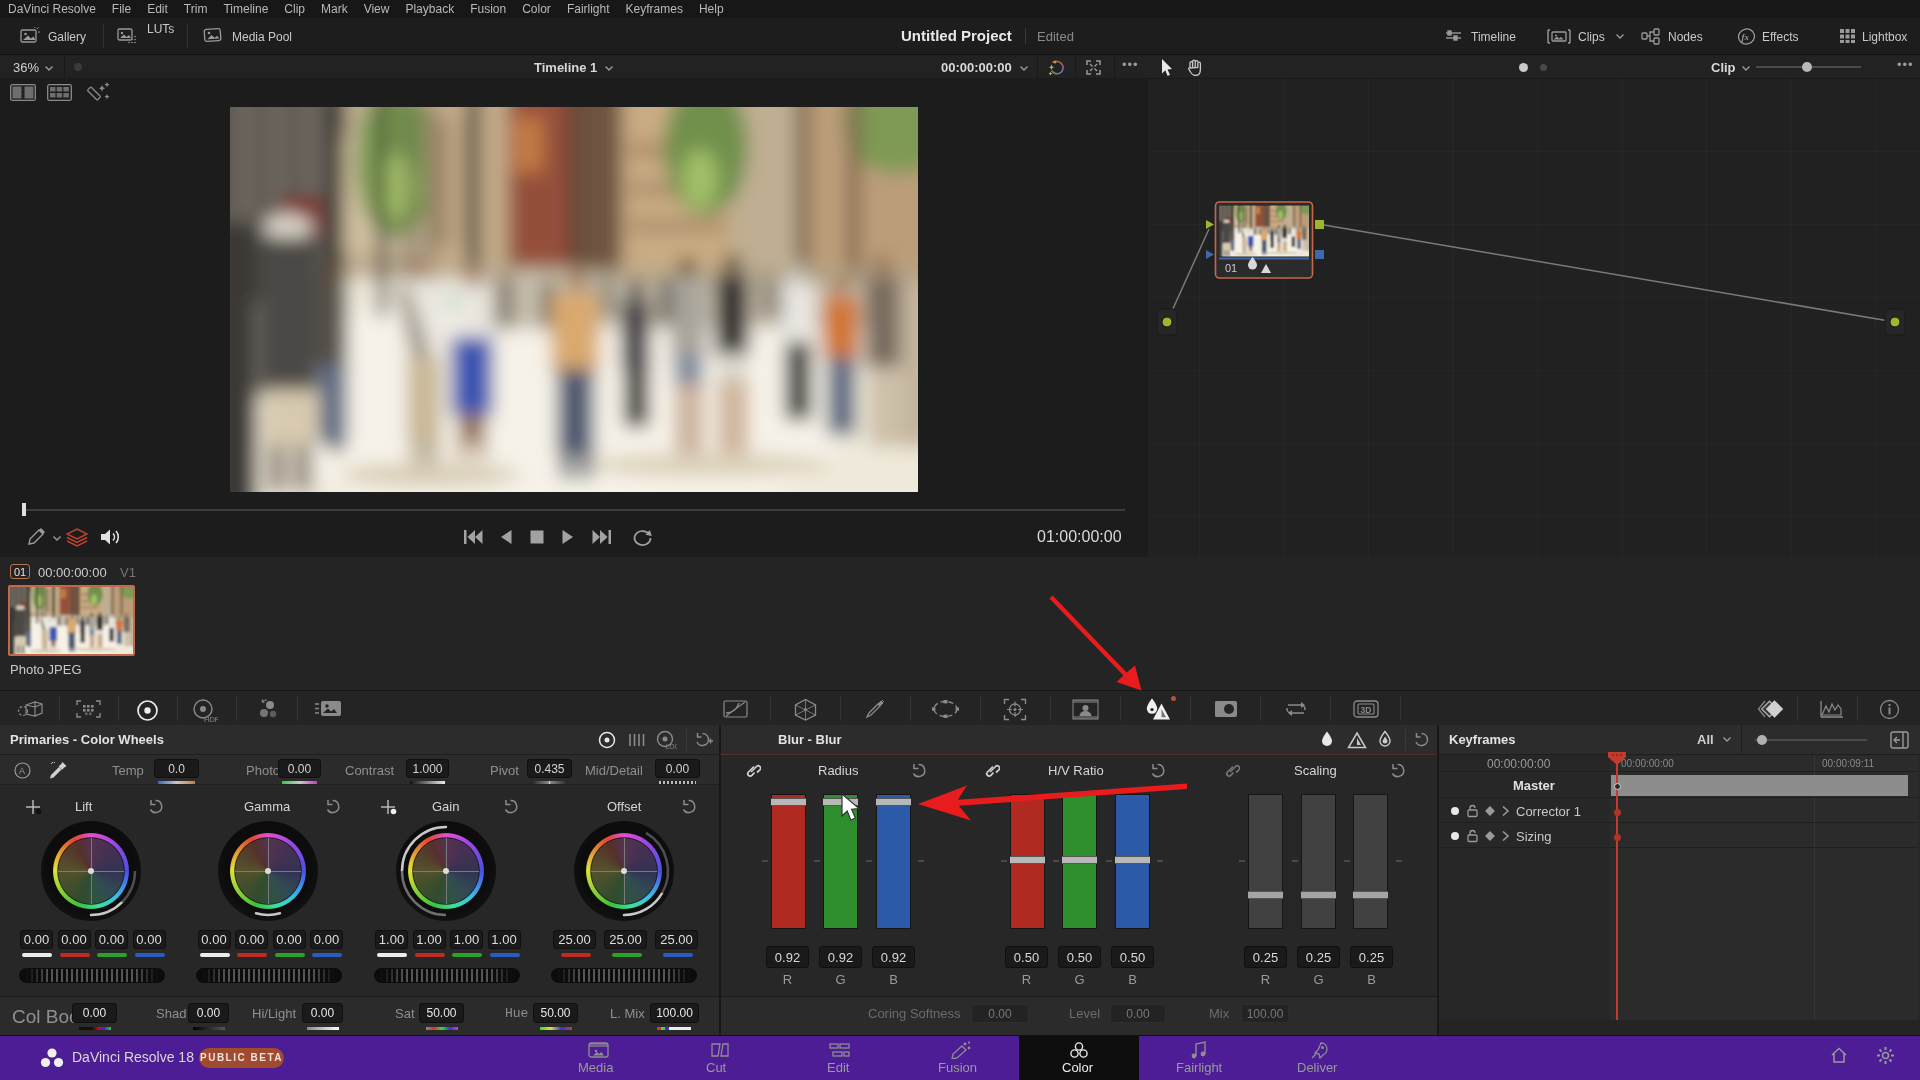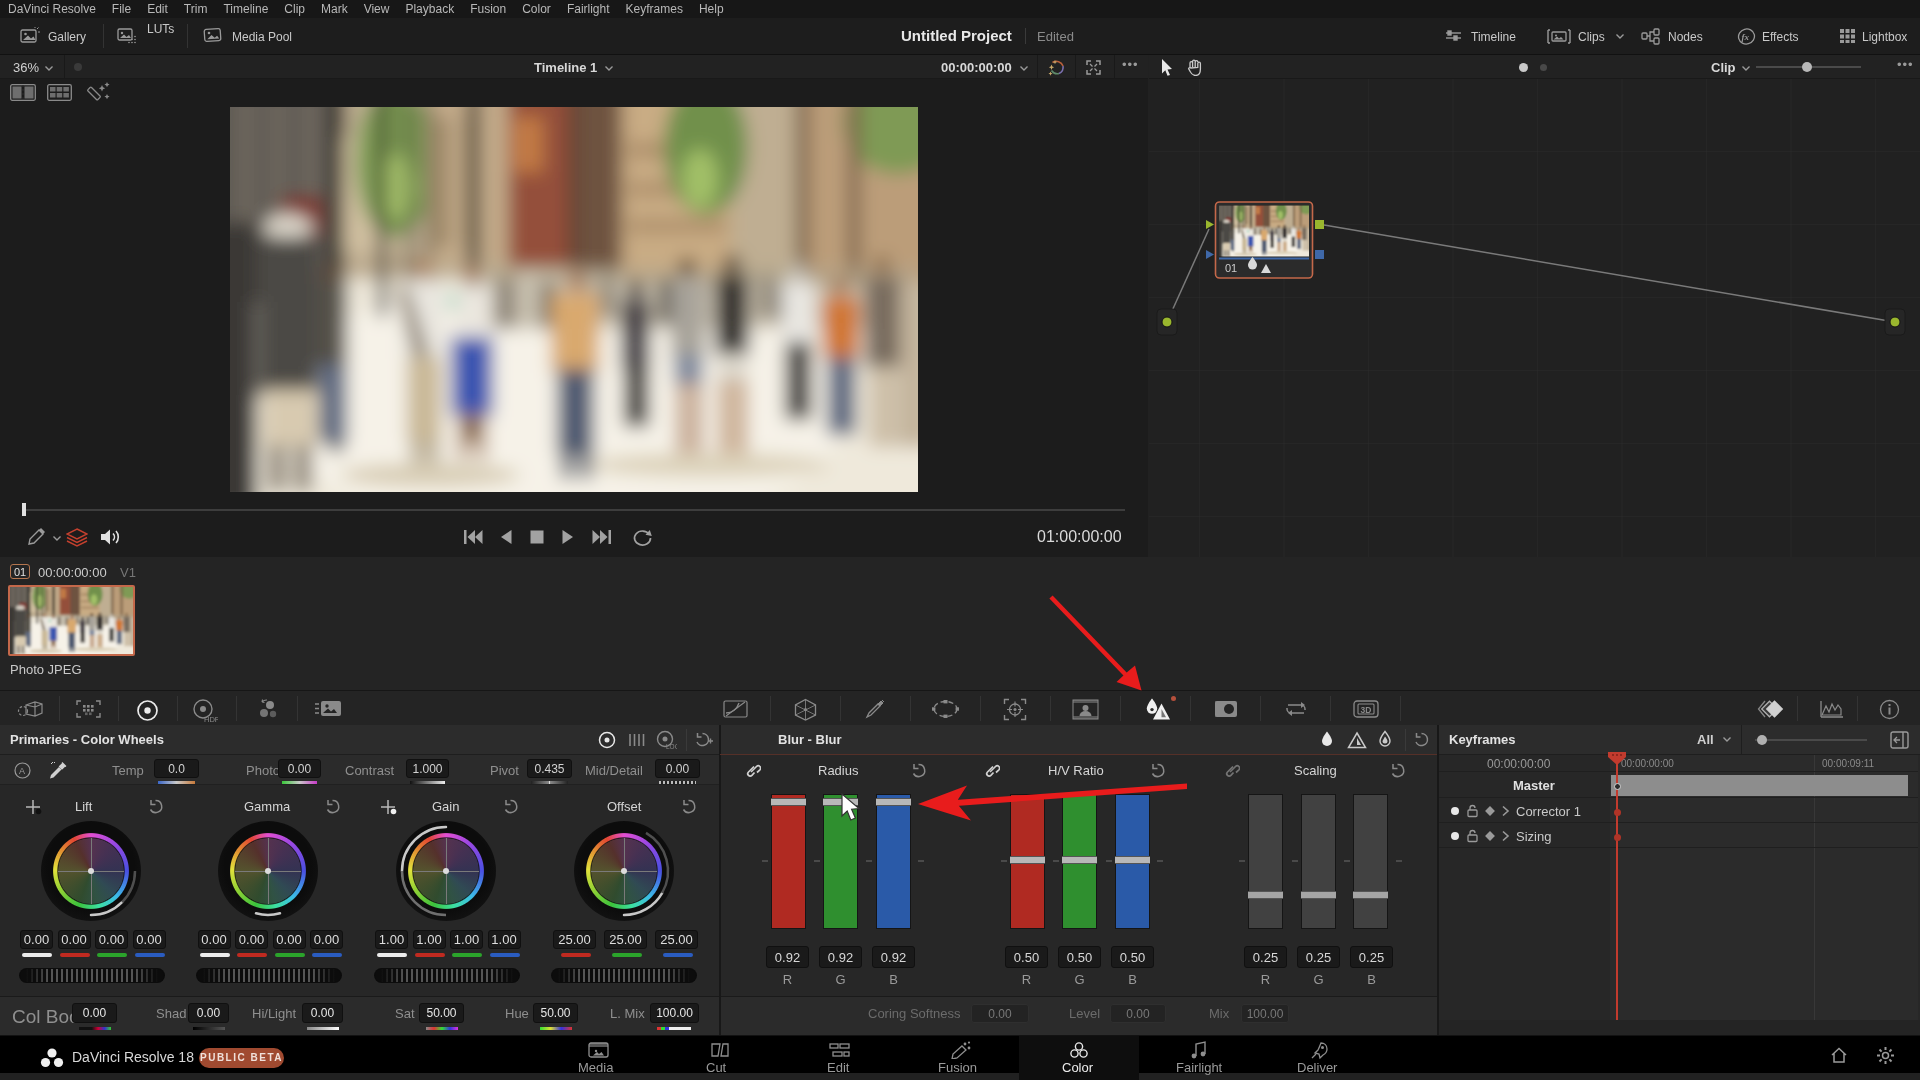--- a/index.html
+++ b/index.html
@@ -668,21 +668,21 @@
     <div class="abs" style="left:79px;top:302px;width:32px;height:3px;background:linear-gradient(90deg,#111 40%,#c03,#33c,#3c3);"></div>
     <span class="abs dim" style="left:156px;top:281px;font-size:13px;">Shad</span>
     <div class="vbox" style="left:188px;top:278px;width:41px;height:20px;line-height:19px;color:#e6e6e6;">0.00</div>
     <div class="abs" style="left:193px;top:302px;width:32px;height:3px;background:linear-gradient(90deg,#000,#555);"></div>
     <span class="abs dim" style="left:252px;top:281px;font-size:13px;">Hi/Light</span>
     <div class="vbox" style="left:302px;top:278px;width:41px;height:20px;line-height:19px;color:#e6e6e6;">0.00</div>
     <div class="abs" style="left:307px;top:302px;width:32px;height:3px;background:linear-gradient(90deg,#888,#fff);"></div>
     <span class="abs dim" style="left:395px;top:281px;font-size:13px;">Sat</span>
     <div class="vbox" style="left:419px;top:278px;width:45px;height:20px;line-height:19px;color:#e6e6e6;">50.00</div>
     <div class="abs" style="left:426px;top:302px;width:32px;height:3px;background:linear-gradient(90deg,#888,#d33,#3d3,#33d,#d3d);"></div>
-    <span class="abs dim" style="left:505px;top:281px;font-size:13px;">Hue</span>
+    <span class="abs dim" style="left:505px;top:281px;font-size:13px;font-family:Liberation Mono, monospace;">Hue</span>
     <div class="vbox" style="left:533px;top:278px;width:45px;height:20px;line-height:19px;color:#e6e6e6;">50.00</div>
     <div class="abs" style="left:540px;top:302px;width:32px;height:3px;background:linear-gradient(90deg,#3d3,#dd3,#33d,#d33);"></div>
     <span class="abs dim" style="left:610px;top:281px;font-size:13px;">L. Mix</span>
     <div class="vbox" style="left:650px;top:278px;width:49px;height:20px;line-height:19px;color:#e6e6e6;">100.00</div>
     <div class="abs" style="left:657px;top:302px;width:34px;height:3px;background:linear-gradient(90deg,#d33 0 4px,#3d3 4px 8px,#33d 8px 12px,#eee 12px);"></div>
   </div>
 
   <div id="blurpanel">
     <svg class="abs" style="left:744px;top:37px" width="17" height="17" viewBox="0 0 17 17">
       <path d="M7 10 L12.5 4.5 a2.4 2.4 0 0 1 3.4 3.4 L13 10.5" fill="none" stroke="#d0d0d0" stroke-width="1.7"></path>
@@ -821,21 +821,21 @@
           <circle cx="10" cy="4" r="0.9" fill="#7a1f16"></circle>
           <circle cx="14" cy="4" r="0.9" fill="#7a1f16"></circle>
     </svg>
     <circle class="abs" style="left:1614px;top:58px;width:7px;height:7px;border-radius:50%;background:#2b2b2b;border:1px solid #d8d8d8;"></circle>
     <circle class="abs" style="left:1614px;top:84px;width:7px;height:7px;border-radius:50%;background:#b03427;"></circle>
     <circle class="abs" style="left:1614px;top:109px;width:7px;height:7px;border-radius:50%;background:#b03427;"></circle>
     <div class="abs" style="left:1439px;top:295px;width:481px;height:15px;background:#242424;"></div>
   </div>
 </div>
 
-<div class="abs" id="bottombar" style="left:0;top:1035px;width:1920px;height:38px;background:#000000;border-top:1px solid #121212;">
+<div class="abs" id="bottombar" style="left:0;top:1035px;width:1920px;height:45px;background:#4c1d95;border-top:1px solid #121212;">
   <svg class="abs" style="left:40px;top:11px" width="24" height="22" viewBox="0 0 24 22">
     <circle cx="12" cy="6" r="4.6" fill="#f0f0f0"></circle>
         <circle cx="5.5" cy="15.5" r="4.6" fill="#f0f0f0"></circle>
         <circle cx="18.5" cy="15.5" r="4.6" fill="#f0f0f0"></circle>
   </svg>
   <span class="abs" style="left:72px;top:13px;font-size:14px;color:#d8d8d8;">DaVinci Resolve 18</span>
   <div class="abs" style="left:199px;top:12px;width:85px;height:20px;background:#a04a30;border-radius:10px;color:#f0e0da;font-size:10px;font-weight:bold;letter-spacing:1.5px;text-align:center;line-height:20px;">PUBLIC BETA</div>
 
   <div class="abs" style="left:1019px;top:0;width:120px;height:45px;background:#0e0e0e;"></div>
 

